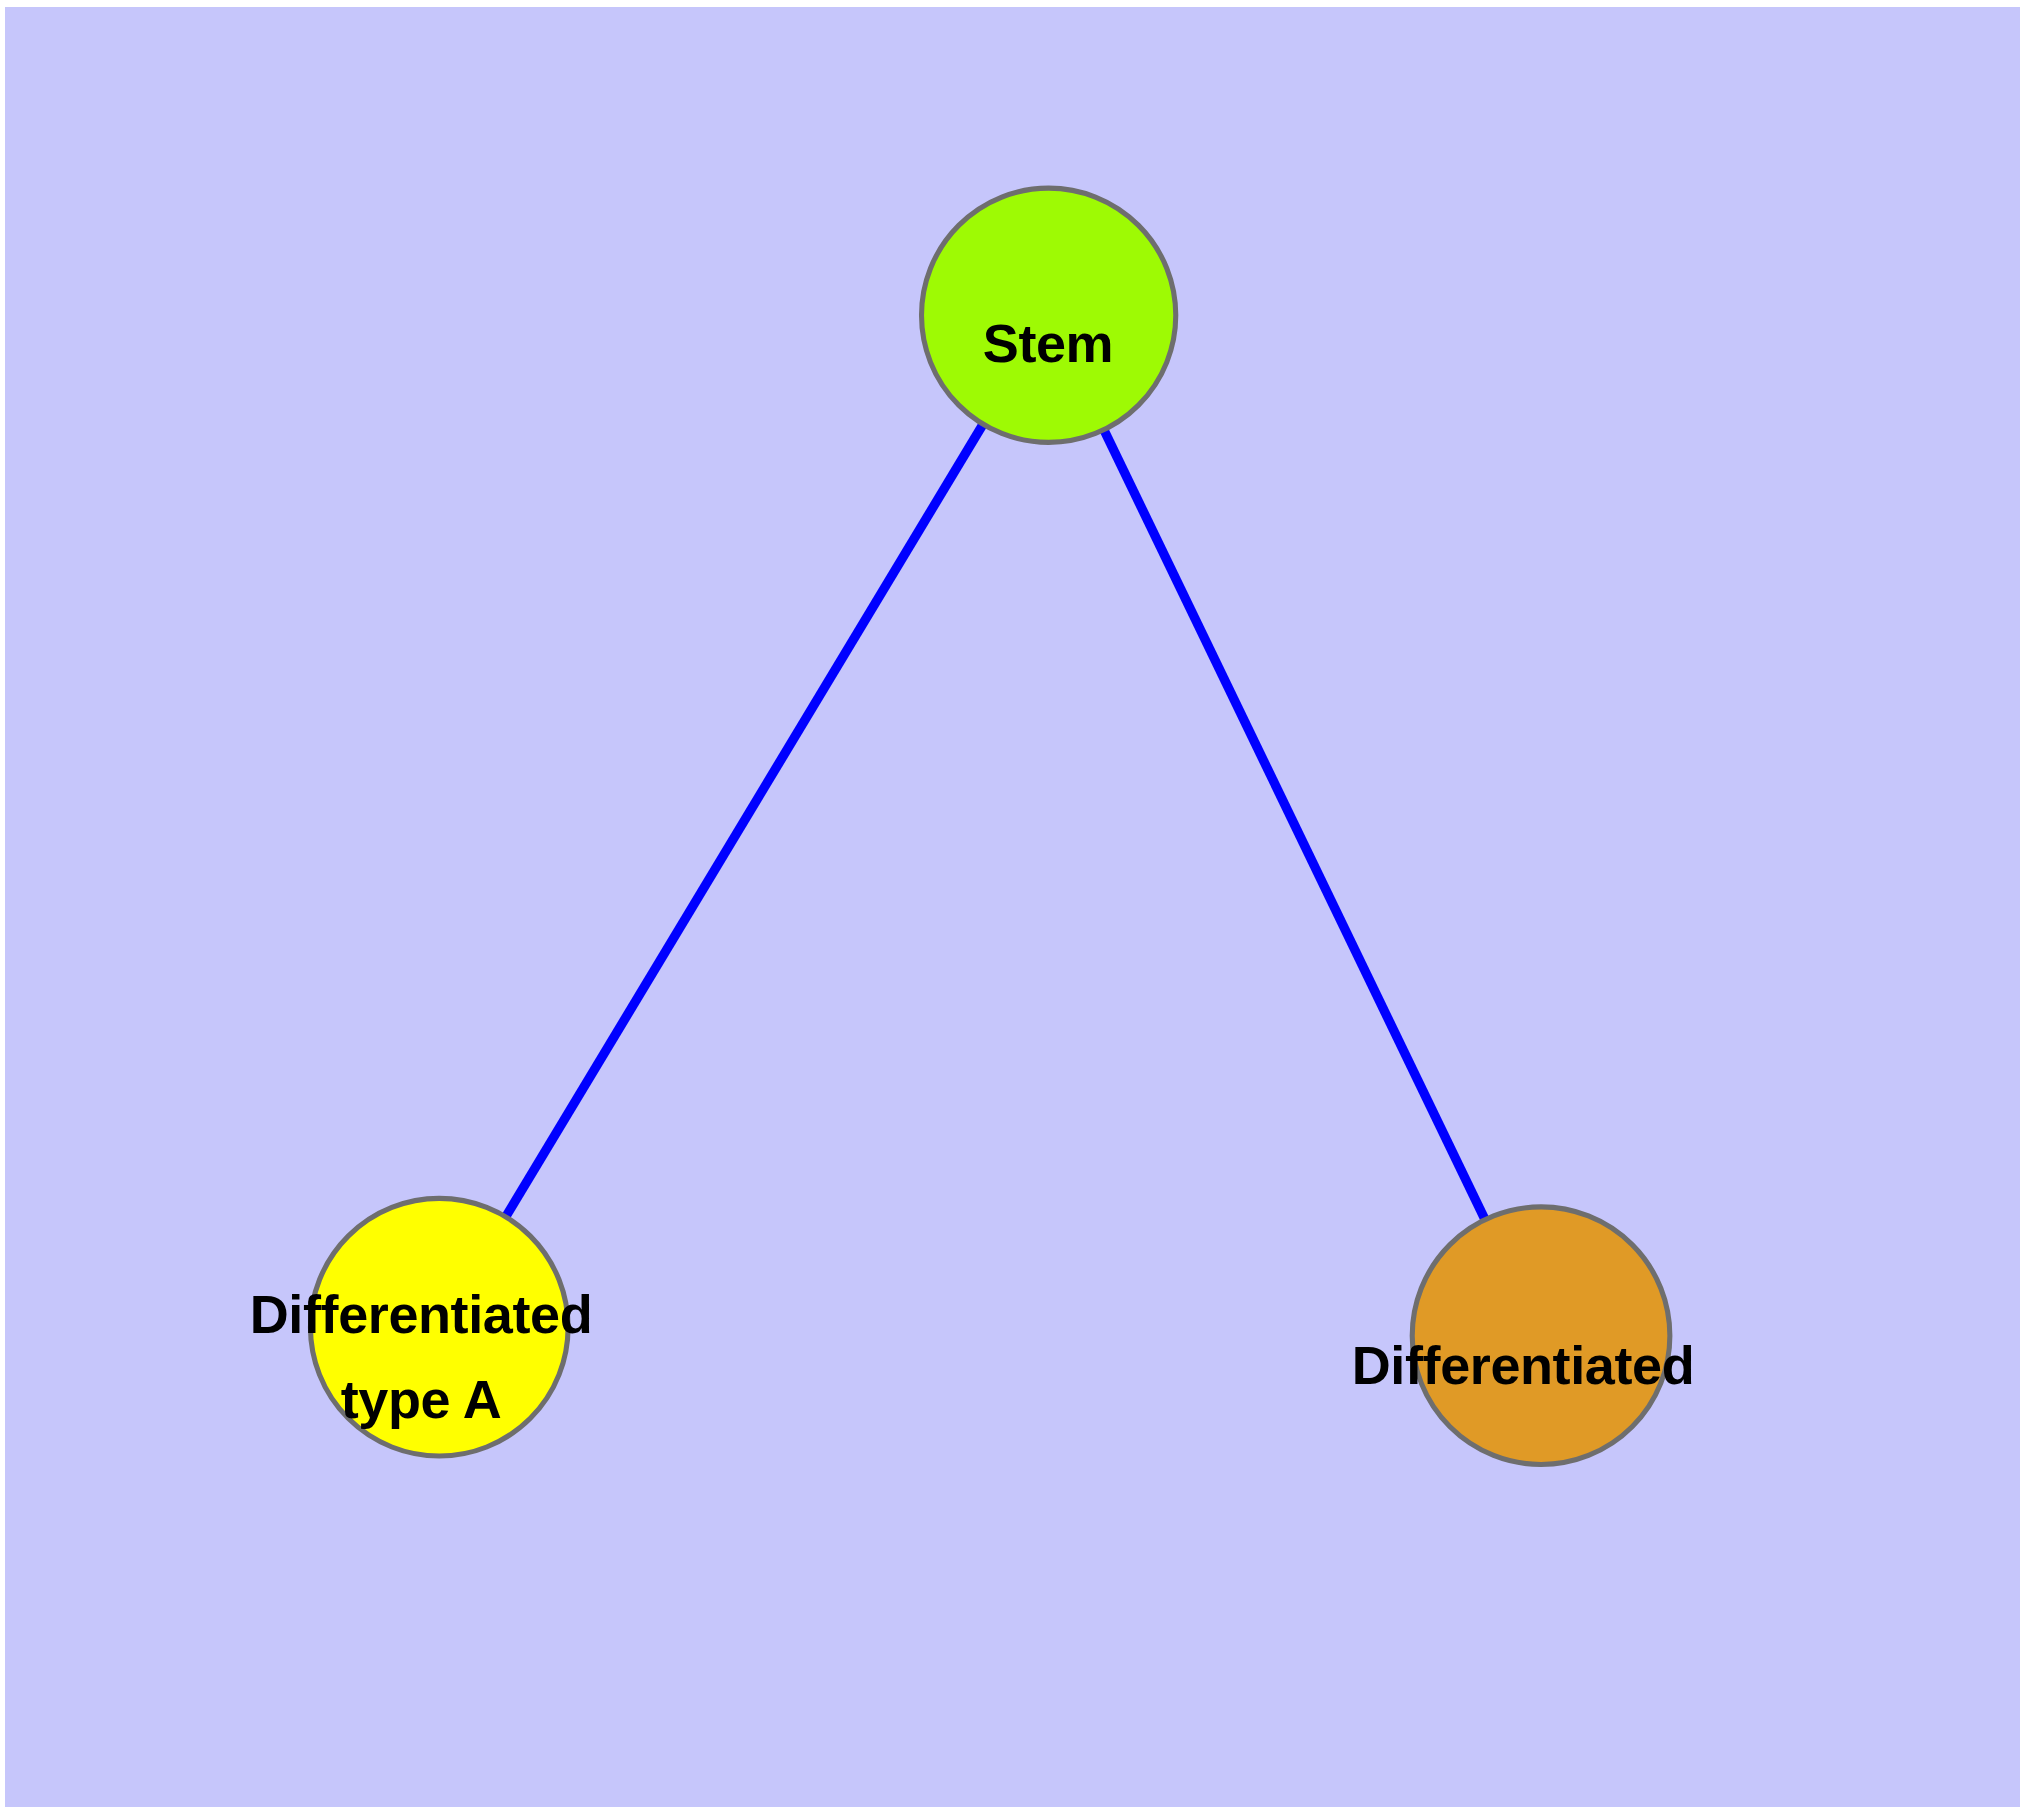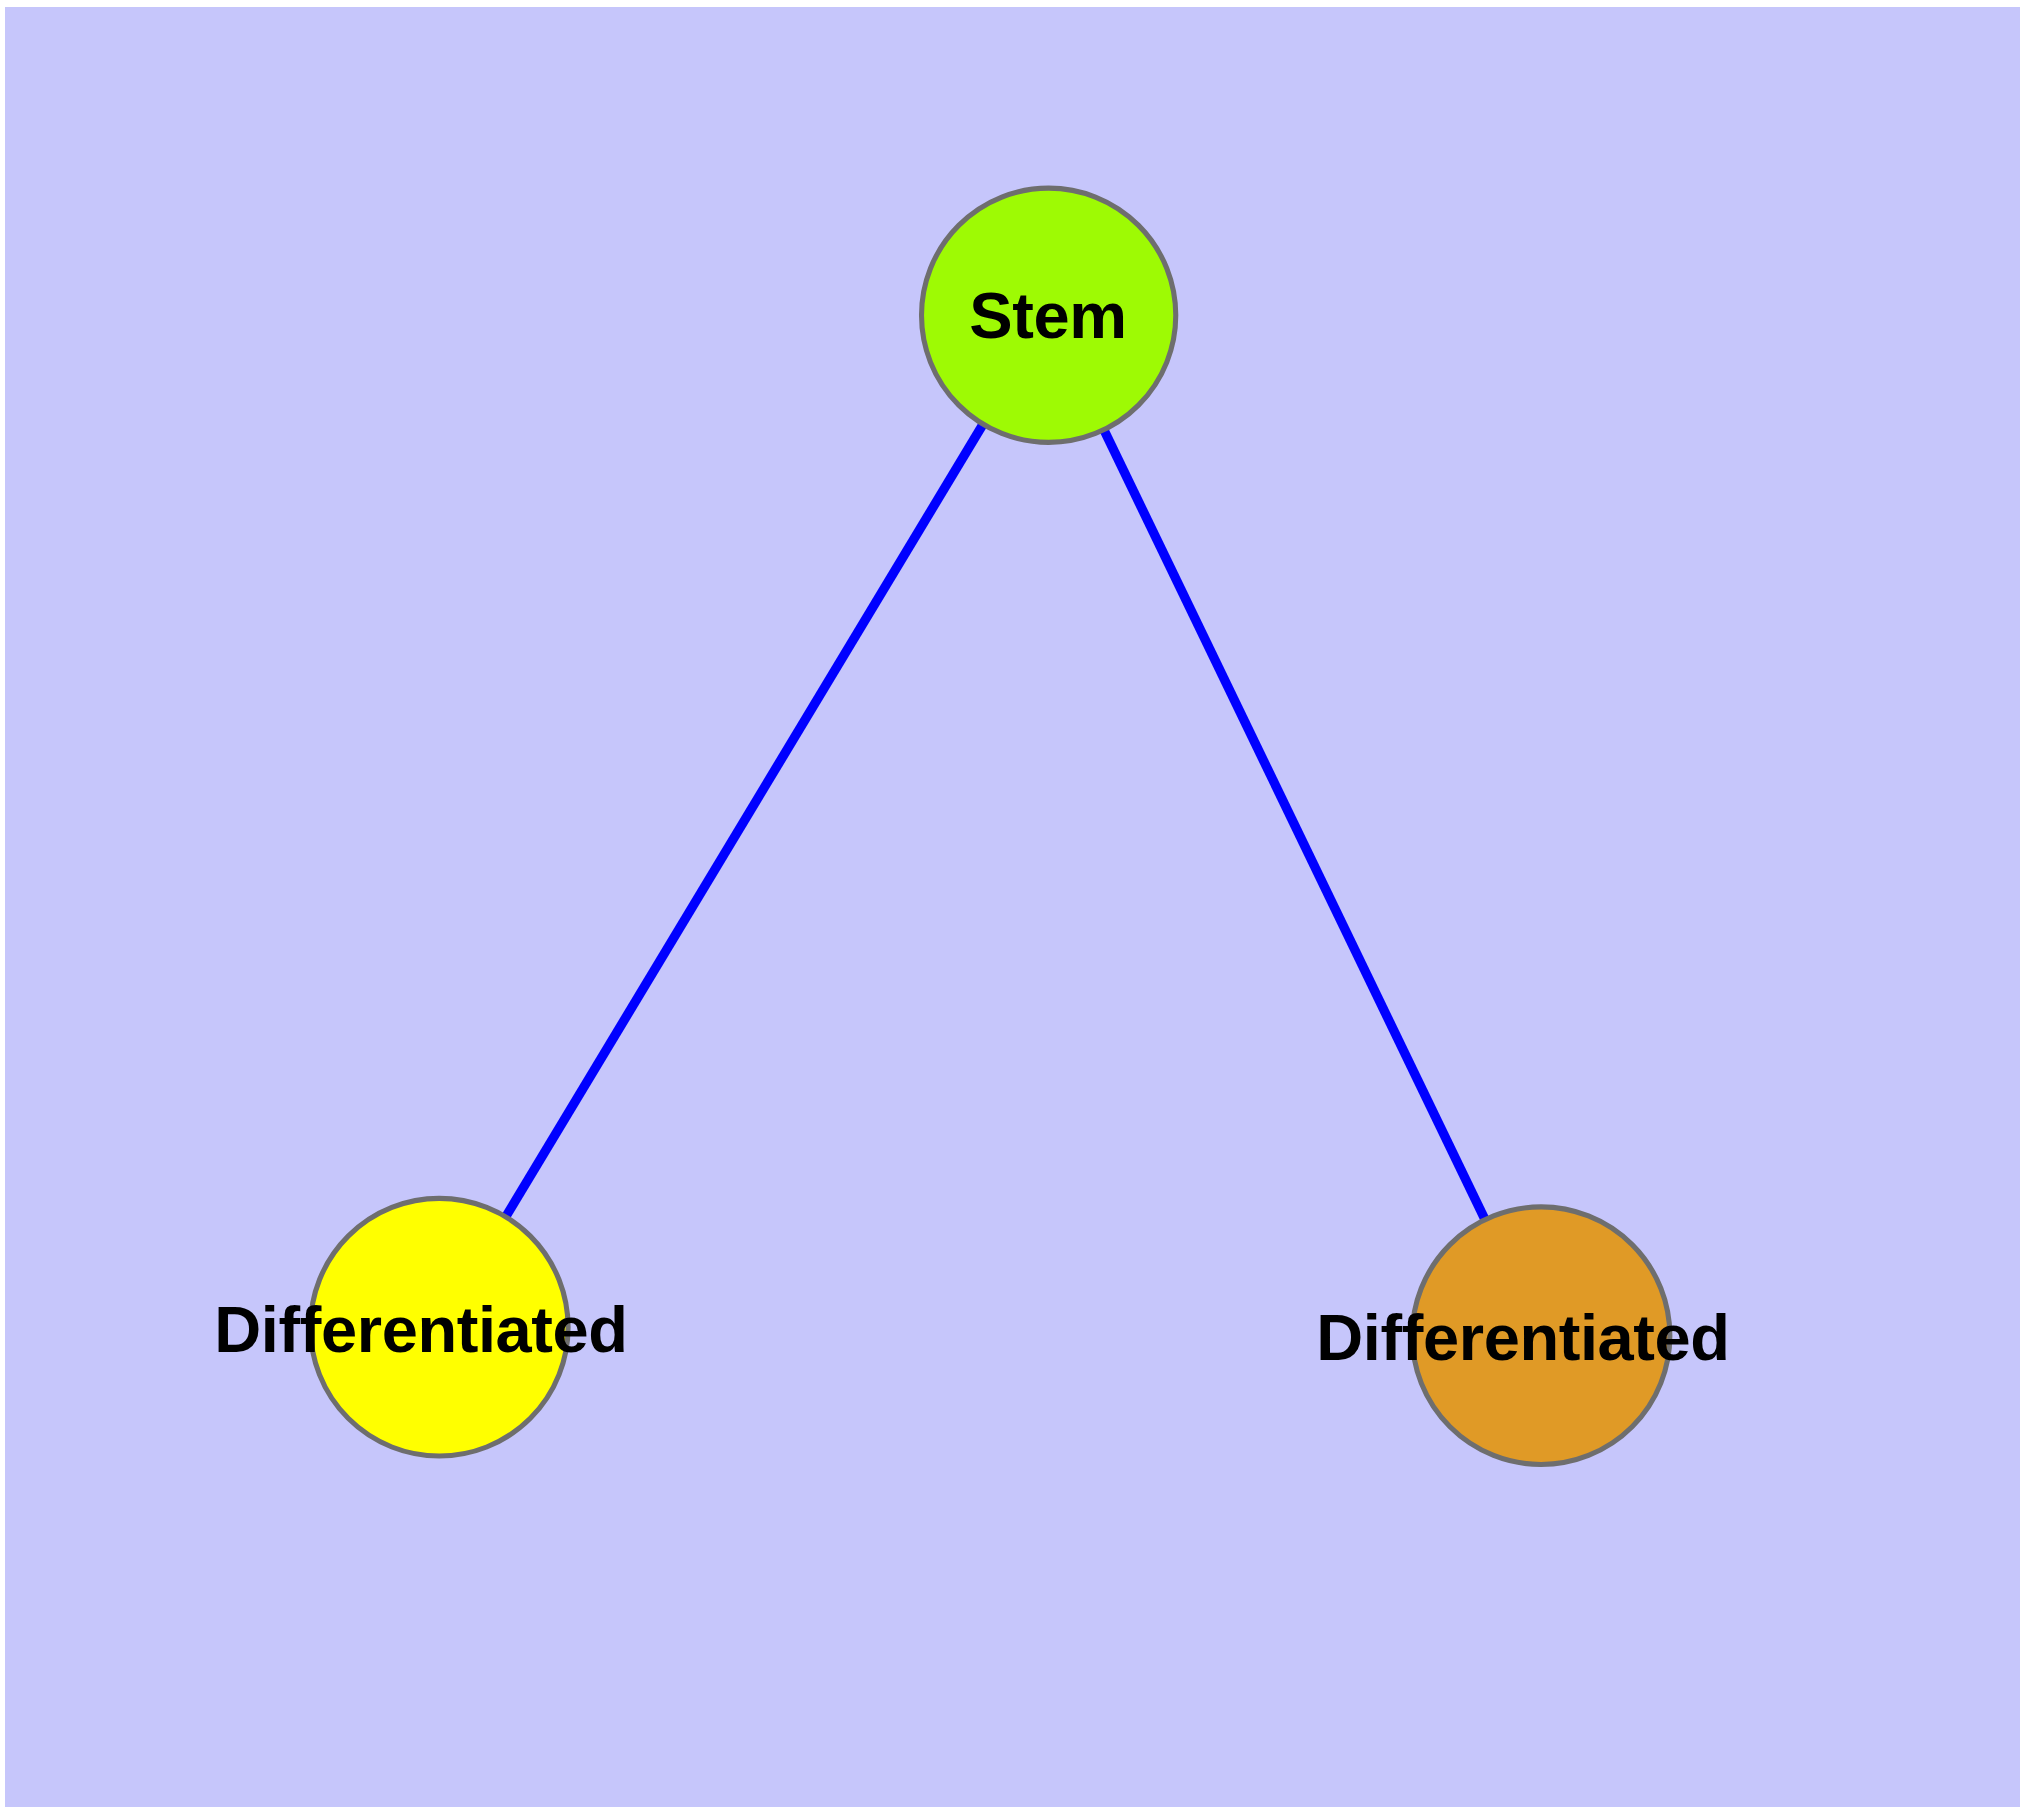--- a/index.html
+++ b/index.html
@@ -37,27 +37,28 @@
   }
   .edge-line {
     stroke: #0000ff;
     stroke-width: 11;
     stroke-linecap: butt;
   }
   .node-label {
     position: absolute;
     color: #000000;
     font-weight: bold;
-    font-size: 65px;
+    font-size: 54px;
     line-height: 85px;
     text-align: center;
     white-space: nowrap;
     letter-spacing: -0.4px;
     transform: translate(-50%, -50%);
     pointer-events: none;
+    margin-top: 28px;
   }
 </style>
 </head>
 <body>
 
 <div id="canvas">
   <div id="plot-area"></div>
 
   <svg id="graph-svg" viewBox="0 0 2384 2138" xmlns="http://www.w3.org/2000/svg">
     <g>
@@ -70,19 +71,20 @@
       <circle class="node-circle" cx="1818" cy="1576" r="152" fill="#e09a26"></circle>
     </g>
   </svg>
 
   <div class="node-label" style="left:1048px; top:315px;">
     <div>Stem</div>
   </div>
 
   <div class="node-label" style="left:421px; top:1329px;">
     <div>Differentiated</div>
+    <div>type A</div>
   </div>
 
   <div class="node-label" style="left:1523px; top:1337px;">
     <div>Differentiated</div>
   </div>
 </div>
 
 
 </body></html>

